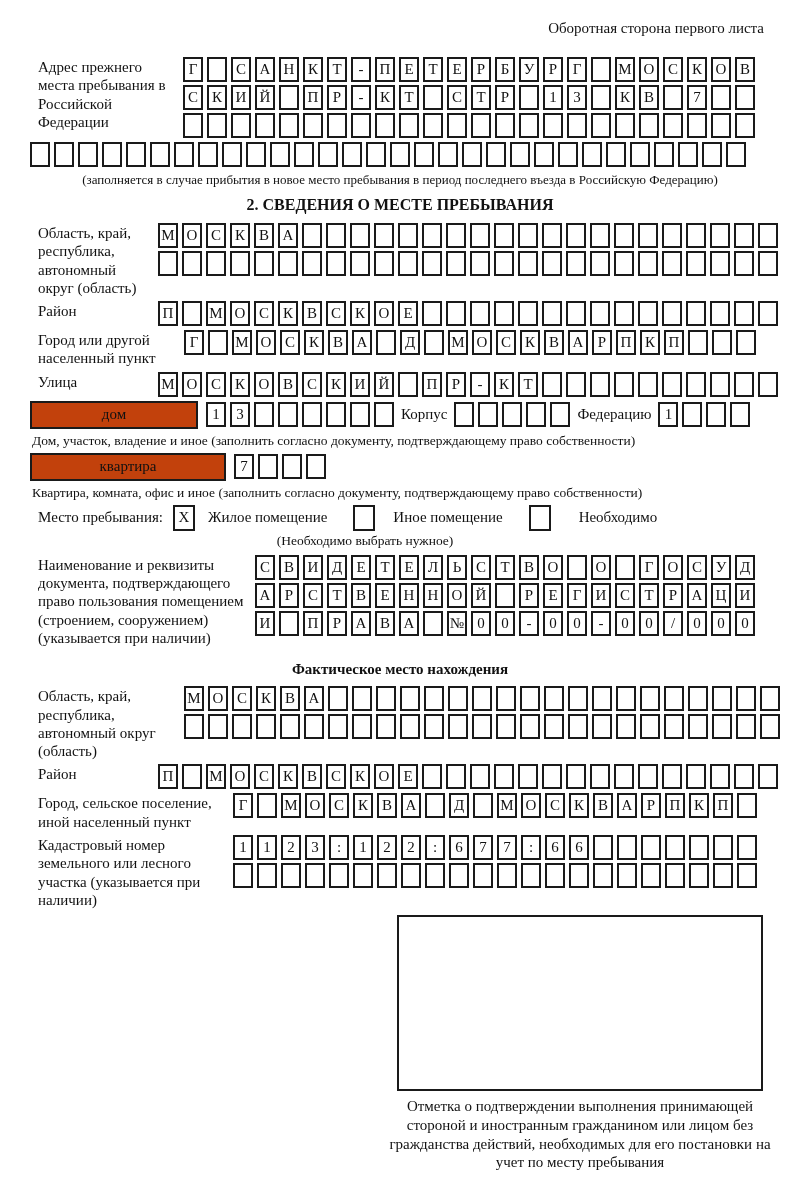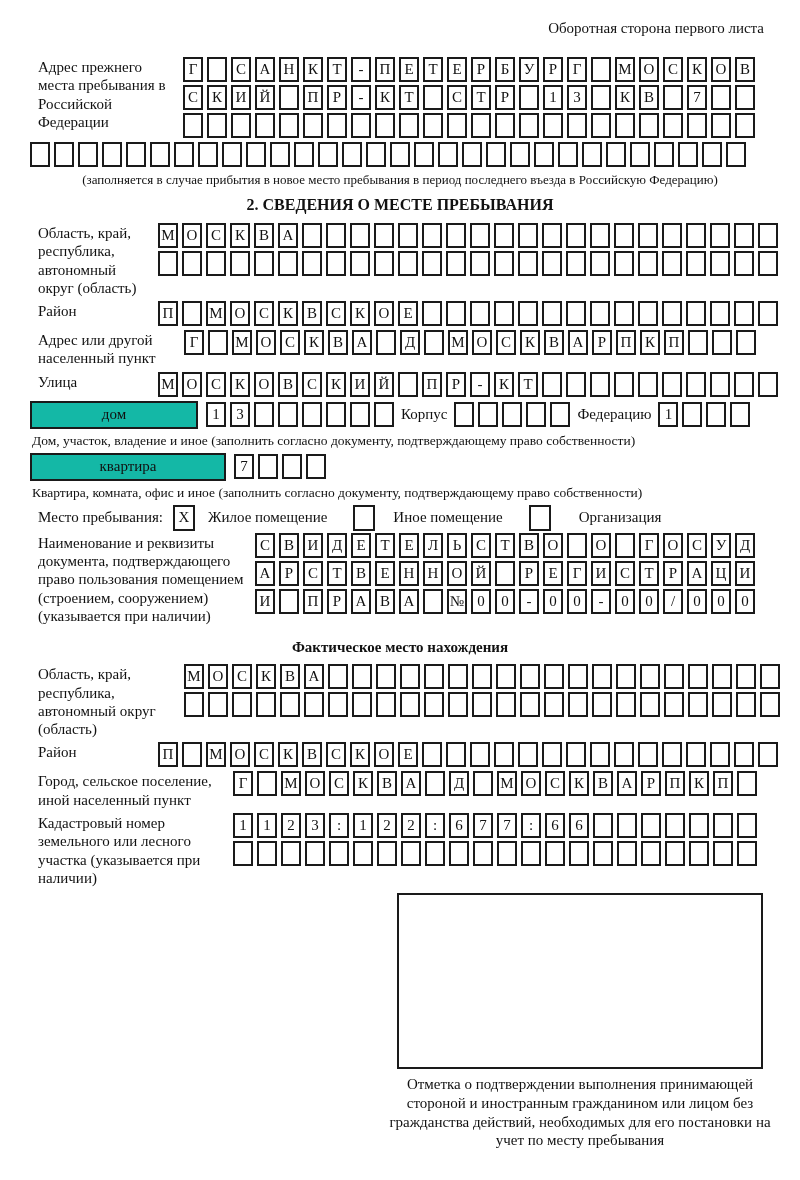--- a/index.html
+++ b/index.html
@@ -31,21 +31,21 @@
     font-size: 15px; line-height: 1;
   }
 
   .note { font-size: 13px; text-align: center; margin: 5px 0 3px 0; }
   .note-left { font-size: 13.5px; margin: 2px 0 4px 2px; text-align: left; }
   .sec-title { font-weight: bold; font-size: 16px; text-align: center; margin: 8px 0 9px 0; }
 
   .labelbox {
     border: 2px solid #1a1a1a; height: 28px;
     display: flex; align-items: center; justify-content: center;
-    font-size: 15px; background: #14b8a6; flex: 0 0 auto;
+    font-size: 15px; background: #c2410c; flex: 0 0 auto;
   }
   .lb-dom { width: 168px; margin-right: 8px; }
   .lb-kv  { width: 196px; margin-right: 8px; }
   .inline-cap { font-size: 15px; margin: 0 7px; flex: 0 0 auto; }
 
   .checkbox {
     width: 22px; height: 26px; border: 2px solid #1a1a1a;
     display: flex; align-items: center; justify-content: center;
     font-size: 15px; flex: 0 0 auto; background: #fff;
   }
@@ -278,21 +278,21 @@
         <span class="cell"></span>
         <span class="cell"></span>
         <span class="cell"></span>
         <span class="cell"></span>
         <span class="cell"></span>
         <span class="cell"></span>
       </div>
   </div>
 
   <div class="frow">
-    <div class="flabel w154">Адрес или другой населенный пункт</div>
+    <div class="flabel w154">Город или другой населенный пункт</div>
     <div class="boxrow">
         <span class="cell">Г</span>
         <span class="cell"></span>
         <span class="cell">М</span>
         <span class="cell">О</span>
         <span class="cell">С</span>
         <span class="cell">К</span>
         <span class="cell">В</span>
         <span class="cell">А</span>
         <span class="cell"></span>
@@ -387,22 +387,23 @@
   </div>
   <div class="note-left">Квартира, комната, офис и иное (заполнить согласно документу, подтверждающему право собственности)</div>
 
   <div class="frow vcenter" style="margin-bottom:2px;">
     <div class="opt-label" style="padding-left:8px;">Место пребывания:</div>
     <div class="checkbox" style="margin-left:10px;">X</div>
     <div class="opt-label" style="margin-left:13px;">Жилое помещение</div>
     <div class="checkbox" style="margin-left:26px;"></div>
     <div class="opt-label" style="margin-left:18px;">Иное помещение</div>
     <div class="checkbox" style="margin-left:26px;"></div>
-    <div class="opt-label" style="margin-left:28px;">Организация</div>
-  </div>
+    <div class="opt-label" style="margin-left:28px;">Необходимо</div>
+  </div>
+  <div class="choose-note">(Необходимо выбрать нужное)</div>
 
   <div class="frow">
     <div class="flabel w225">Наименование и реквизиты документа, подтверждающего право пользования помещением (строением, сооружением) (указывается при наличии)</div>
     <div class="lines">
       <div class="boxrow">
           <span class="cell">С</span>
           <span class="cell">В</span>
           <span class="cell">И</span>
           <span class="cell">Д</span>
           <span class="cell">Е</span>

